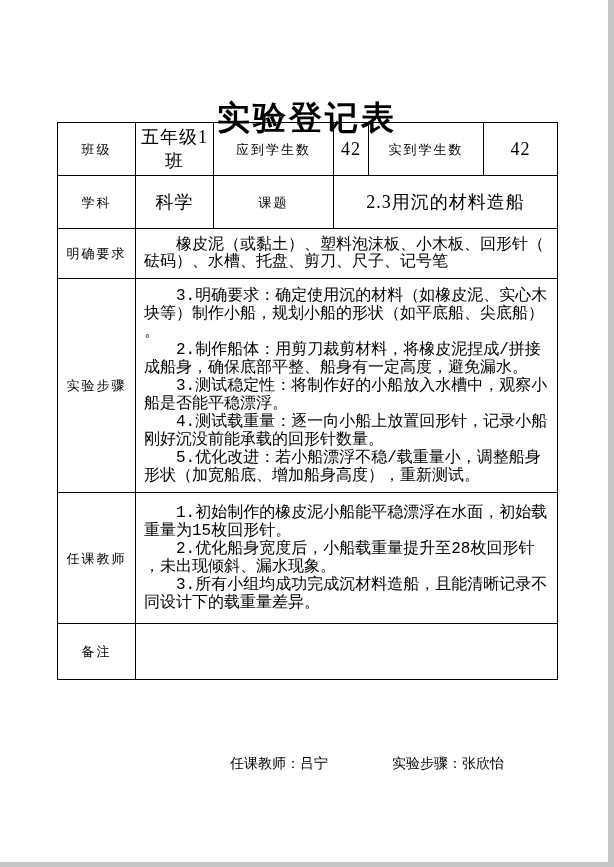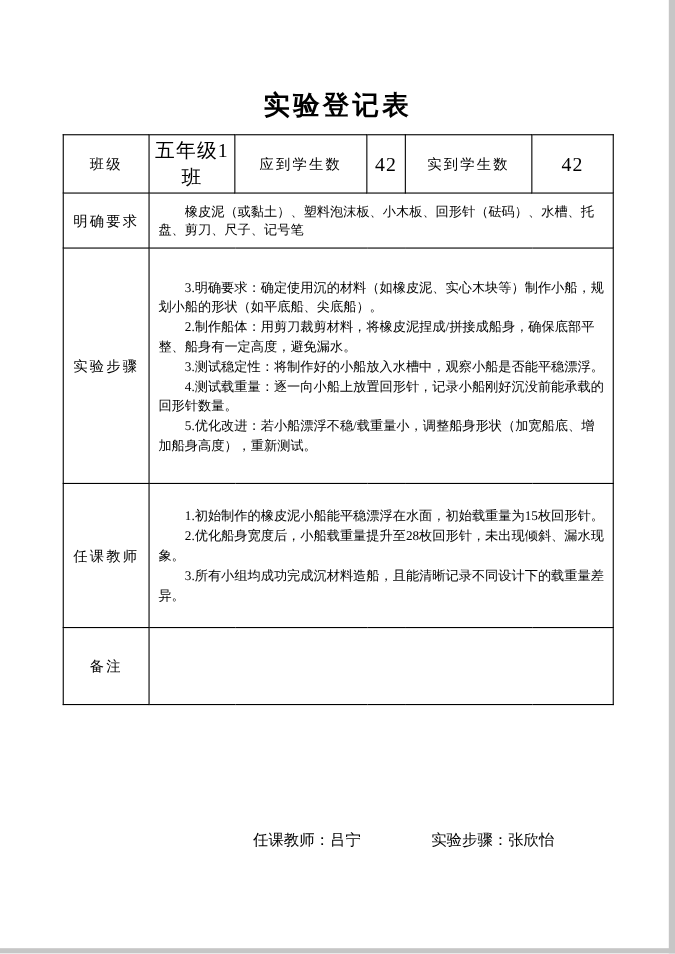--- a/index.html
+++ b/index.html
@@ -24,24 +24,24 @@
   }
   .edge-bottom {
     position: absolute;
     left: 0; bottom: 0;
     width: 614px; height: 5px;
     background: #c6c6c6;
   }
   .doc-title {
     position: absolute;
     left: 57px;
-    top: 80px;
+    top: 96px;
     width: 500px;
     text-align: center;
-    font-size: 24px;
+    font-size: 33px;
     font-weight: bold;
     letter-spacing: 3px;
     white-space: nowrap;
   }
   table.form {
     position: absolute;
     left: 57px;
     top: 122px;
     width: 500px;
     border-collapse: collapse;
@@ -61,22 +61,23 @@
   }
   .value-cell {
     text-align: center;
     vertical-align: middle;
     font-size: 18px;
     letter-spacing: 1px;
     padding: 2px 2px;
   }
   .content-cell {
     vertical-align: middle;
-    font-size: 12px;
+    font-size: 16px;
     padding: 4px 8px;
+    font-family: Liberation Mono, monospace;
   }
   .content-cell p {
     margin: 0;
     text-indent: 2em;
     line-height: 18px;
     word-break: break-all;
     line-break: anywhere;
   }
   .materials-cell p {
     line-height: 17px;
@@ -119,20 +120,26 @@
     <tbody>
         <tr style="height:52px">
       <td class="label-cell">班级</td>
       <td class="value-cell">五年级1班</td>
       <td class="label-cell">应到学生数</td>
       <td class="value-cell">42</td>
       <td class="label-cell">实到学生数</td>
       <td class="value-cell">42</td>
     </tr>
 
+    <tr style="height:53px">
+      <td class="label-cell">学科</td>
+      <td class="value-cell">科学</td>
+      <td class="label-cell">课题</td>
+      <td class="value-cell" colspan="3">2.3用沉的材料造船</td>
+    </tr>
 
     <tr style="height:50px">
       <td class="label-cell">明确要求</td>
       <td class="content-cell materials-cell" colspan="5">
         <p>橡皮泥（或黏土）、塑料泡沫板、小木板、回形针（砝码）、水槽、托盘、剪刀、尺子、记号笔</p>
       </td>
     </tr>
 
     <tr style="height:214px">
       <td class="label-cell">实验步骤</td>
@@ -148,21 +155,21 @@
     <tr style="height:131px">
       <td class="label-cell">任课教师</td>
       <td class="content-cell" colspan="5">
         <p>1.初始制作的橡皮泥小船能平稳漂浮在水面，初始载重量为15枚回形针。</p>
         <p>2.优化船身宽度后，小船载重量提升至28枚回形针，未出现倾斜、漏水现象。</p>
         <p>3.所有小组均成功完成沉材料造船，且能清晰记录不同设计下的载重量差异。</p>
       </td>
     </tr>
 
 
-    <tr style="height:70px">
+    <tr style="height:56px">
       <td class="label-cell">备注</td>
       <td class="center-content" colspan="5"></td>
     </tr>
   </tbody>
     </table>
 
   <div class="footer-line">
     <span>任课教师：吕宁</span><span class="sig-gap"></span><span>实验步骤：张欣怡</span>
   </div>
 

